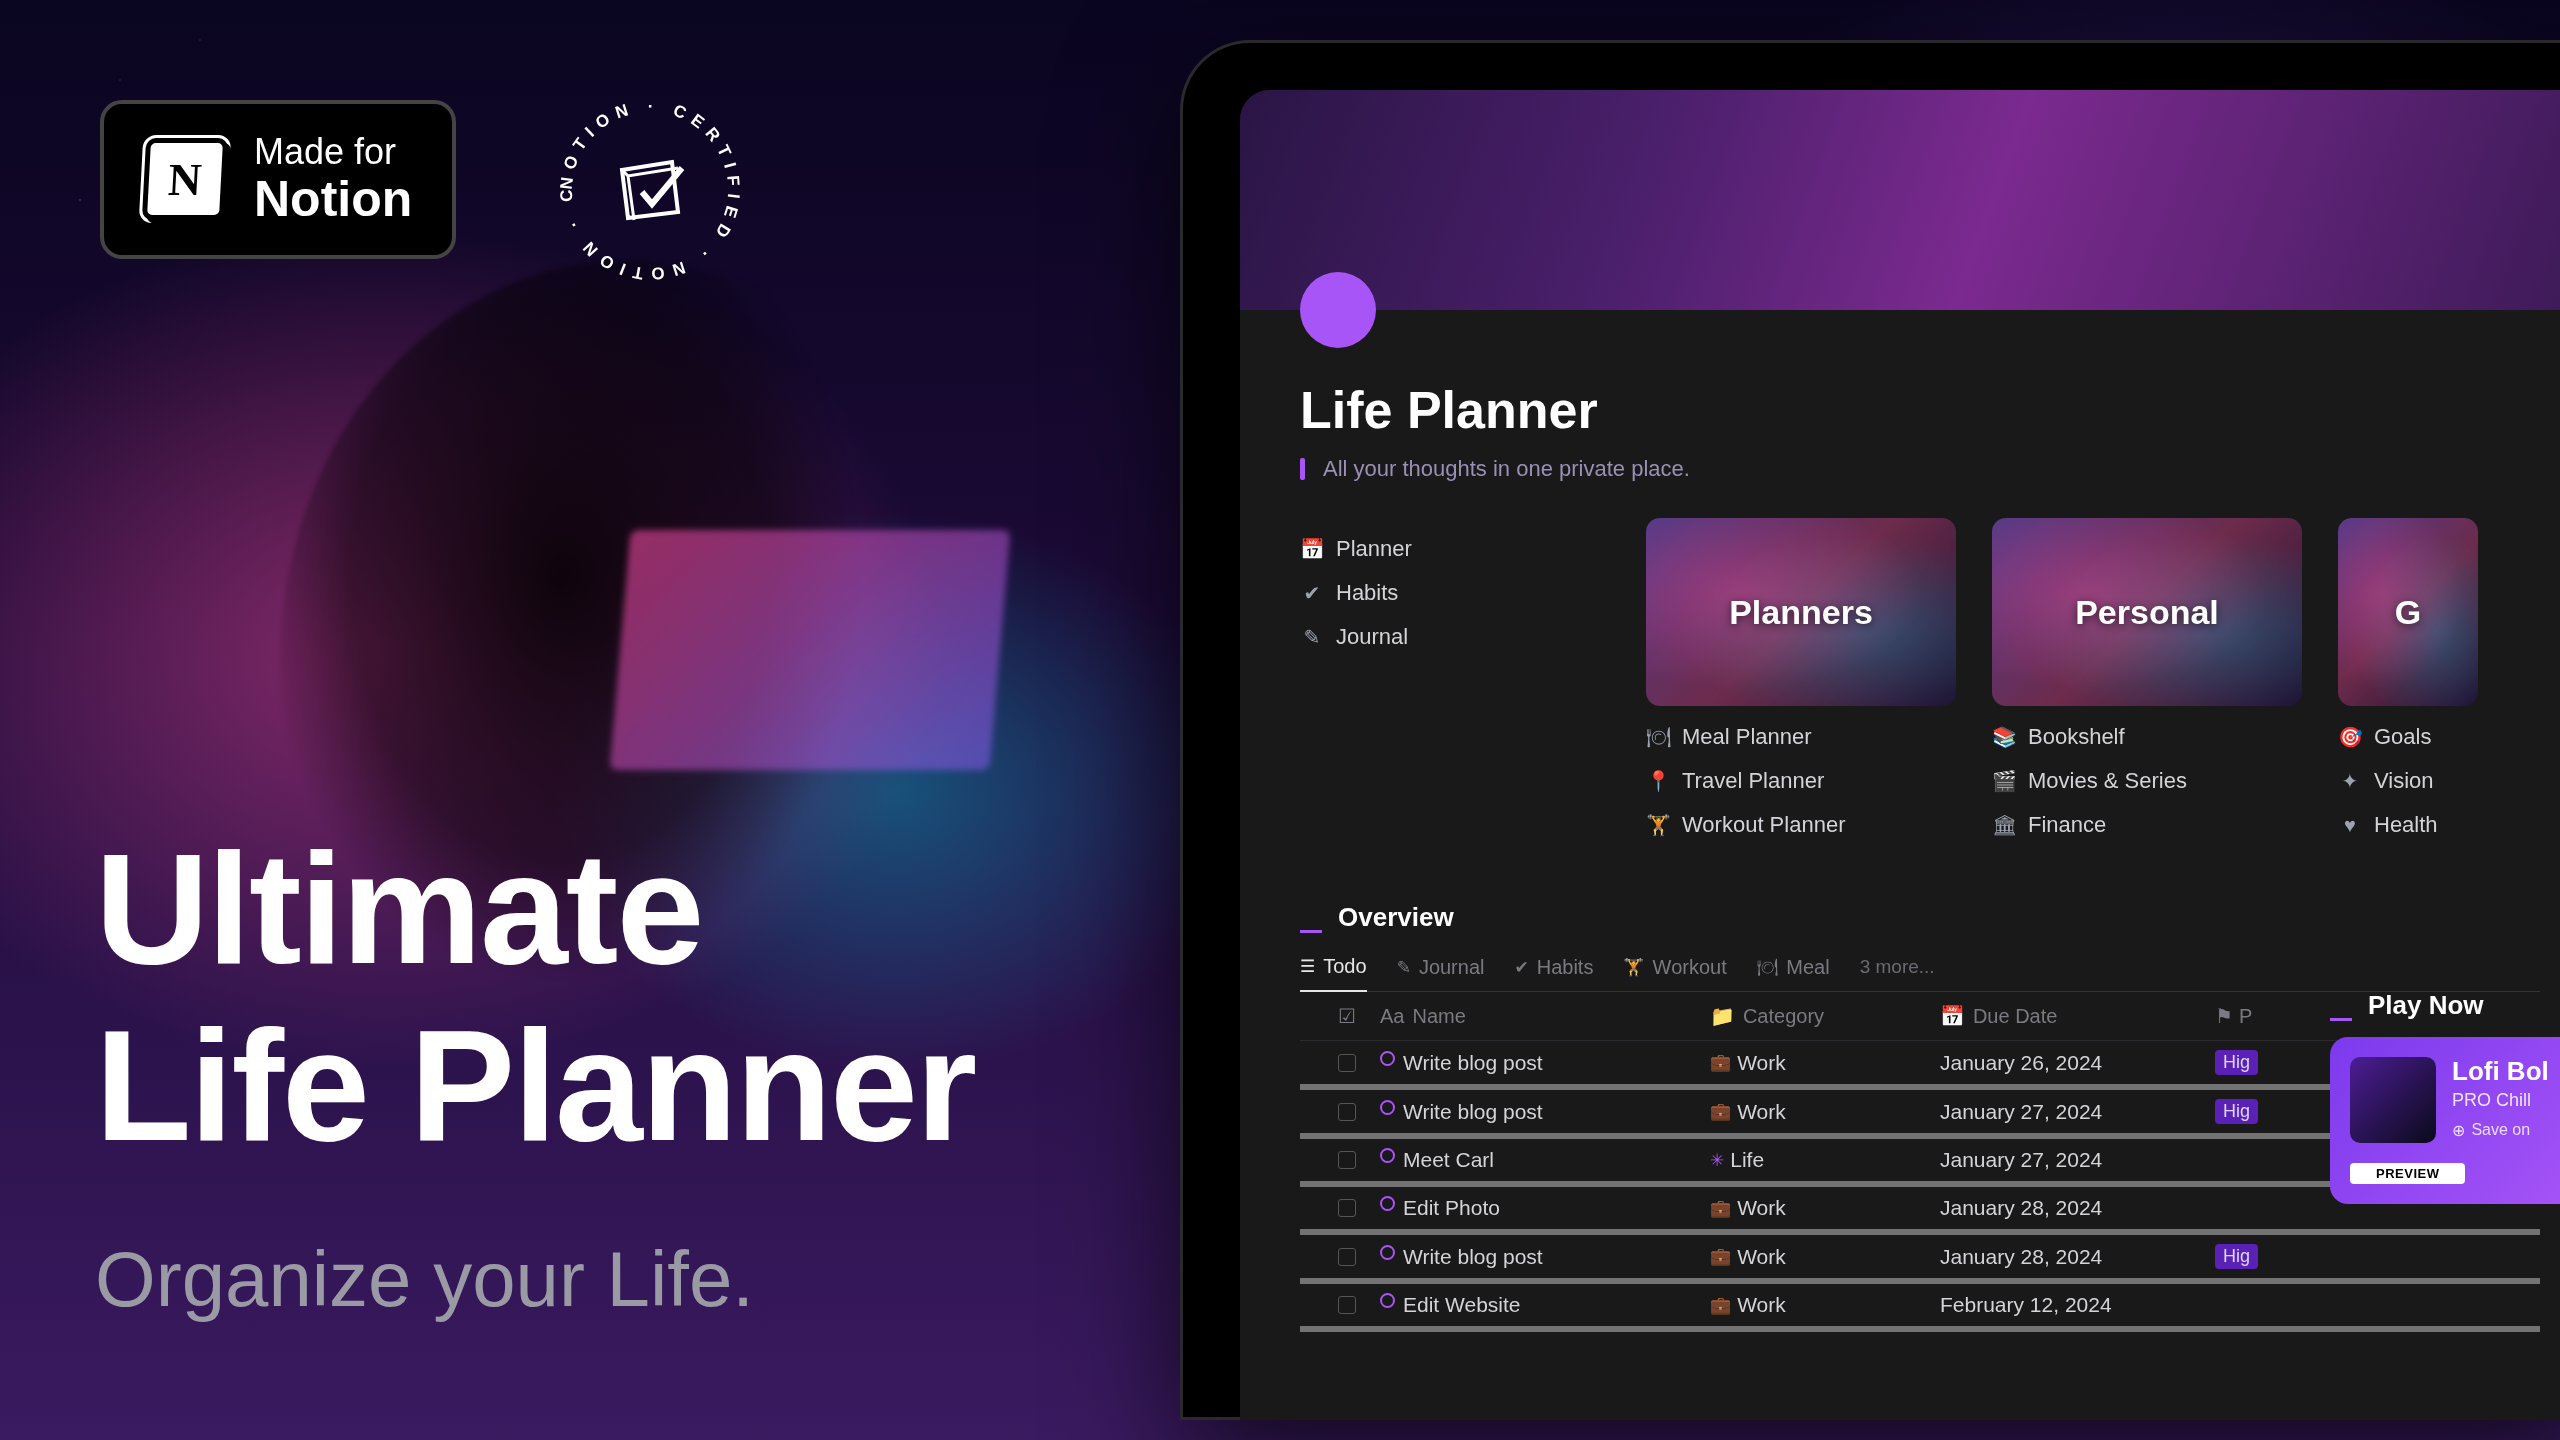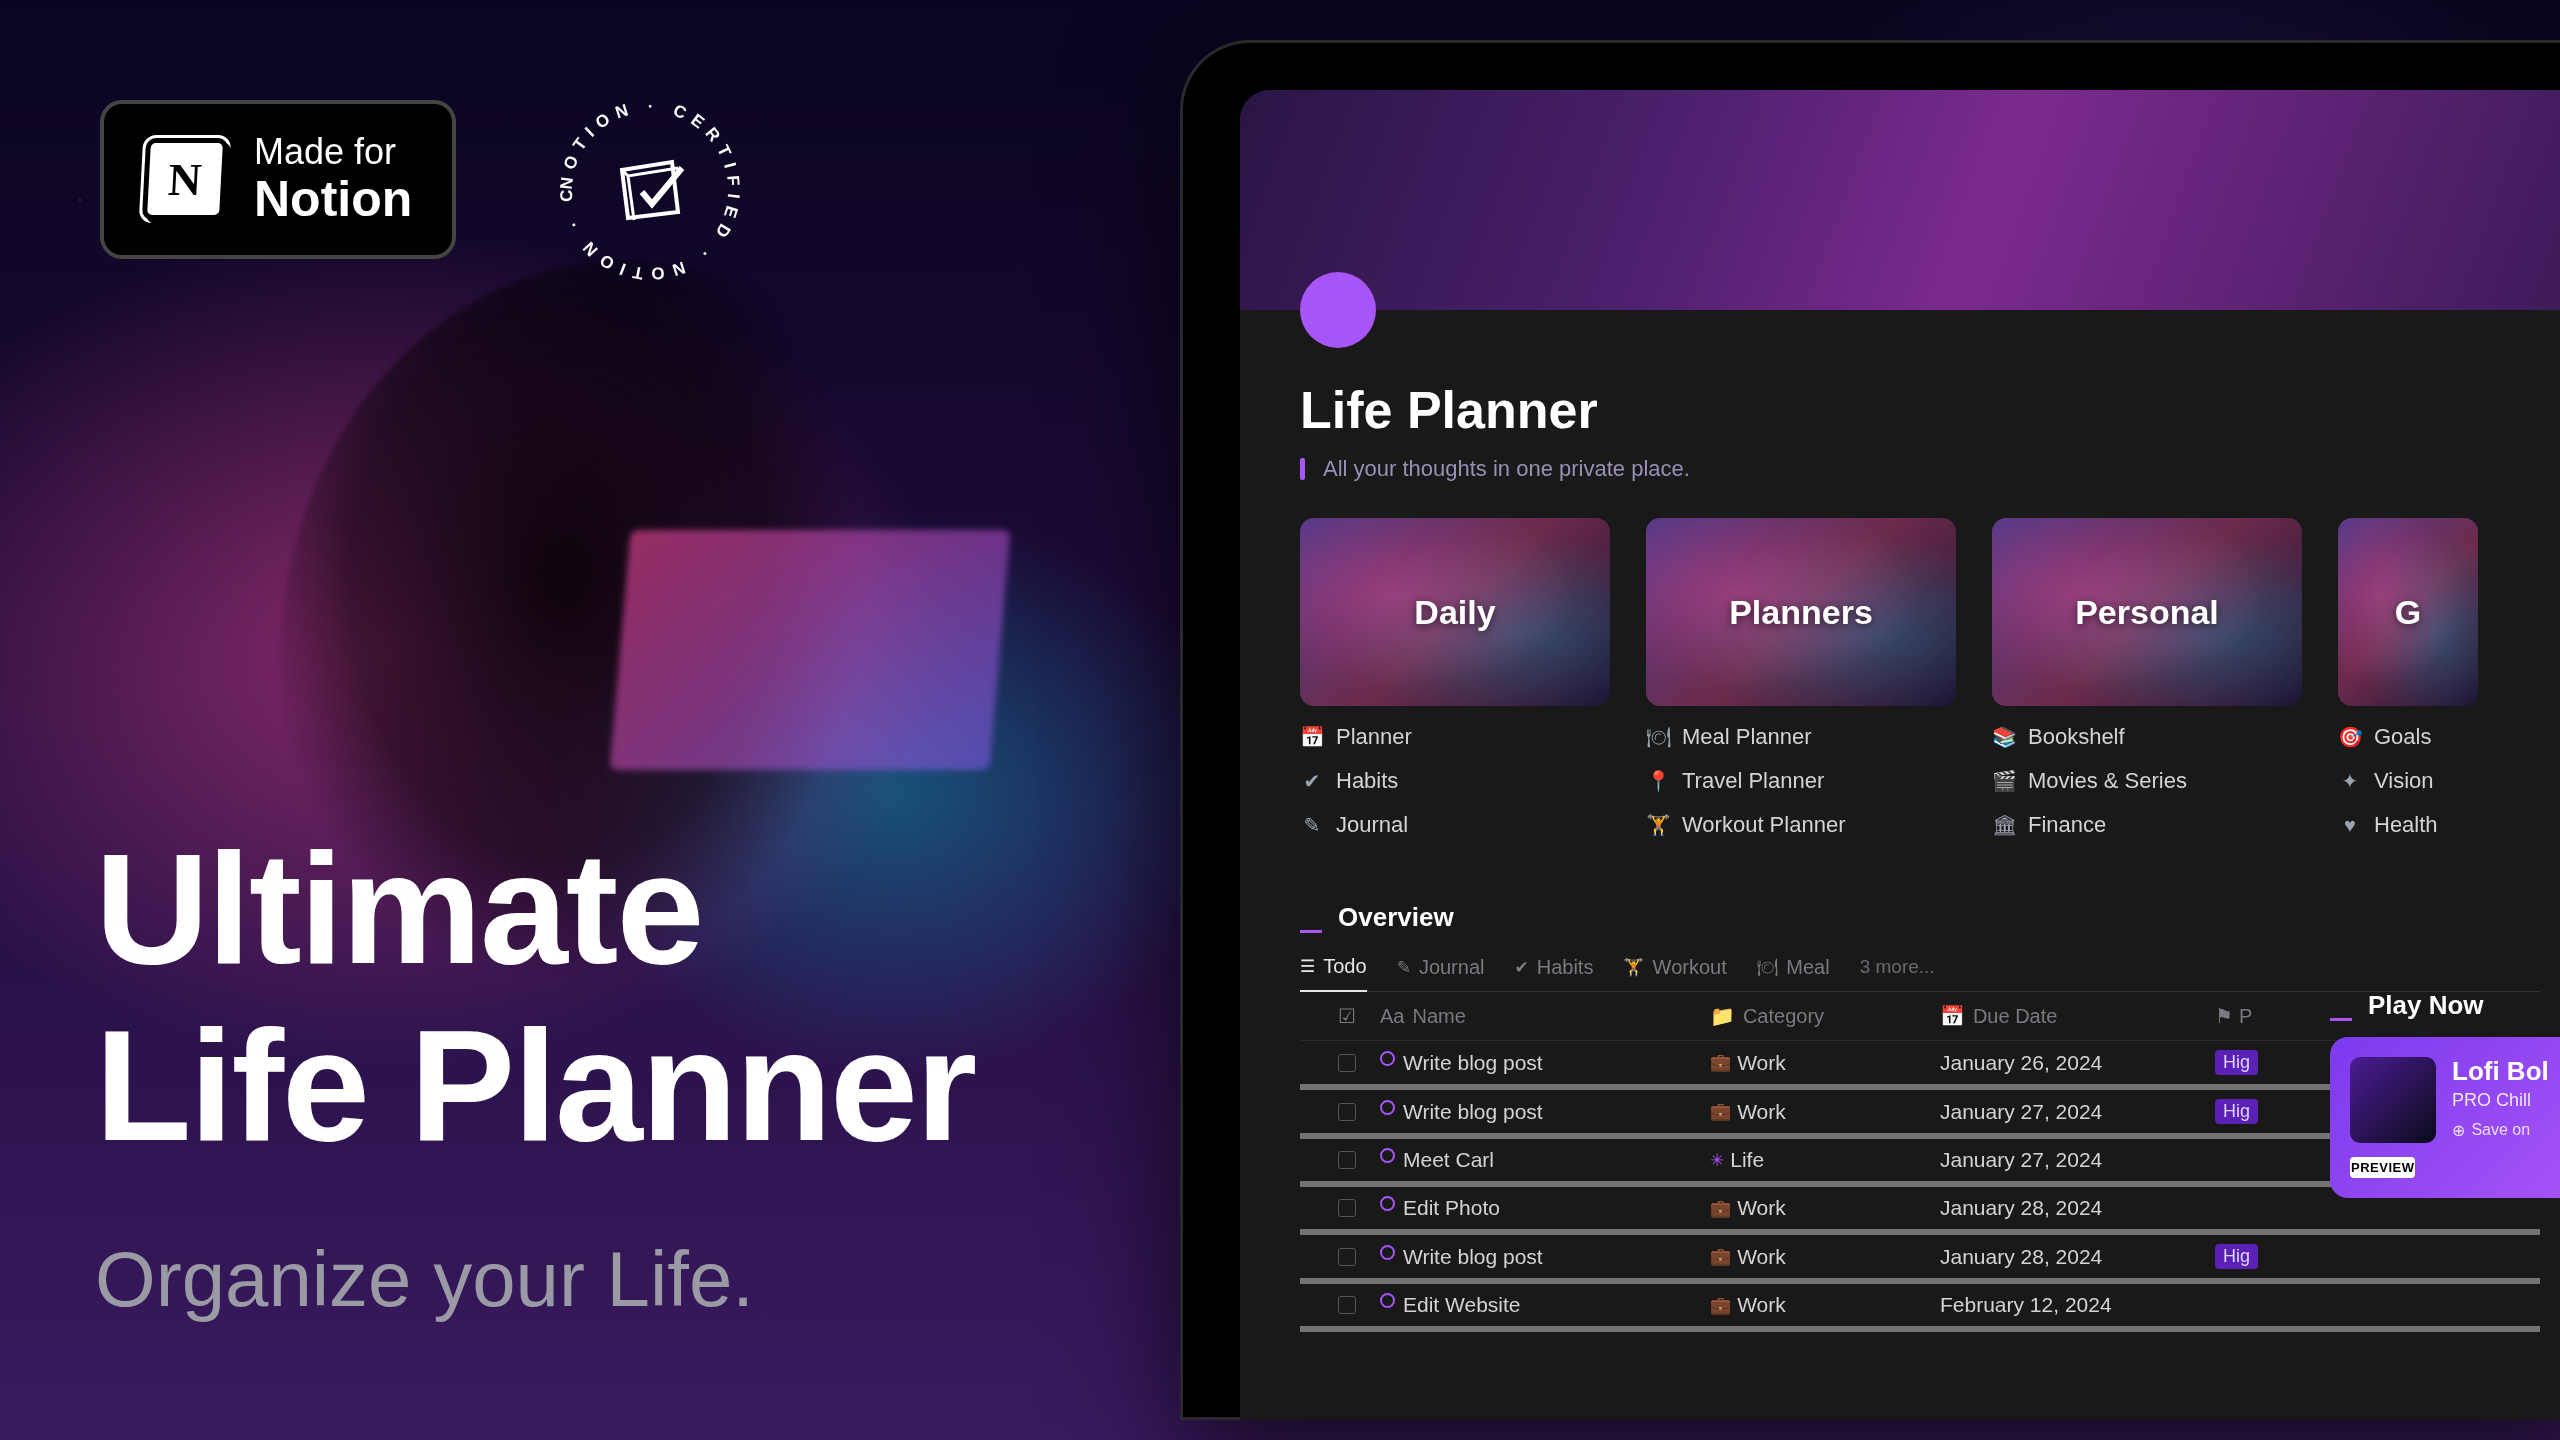--- a/index.html
+++ b/index.html
@@ -155,21 +155,21 @@
   border-radius: 18px; padding: 20px; color: #fff; margin-top: 16px;
 }
 .play-row { display: flex; gap: 16px; align-items: flex-start; }
 .play-art {
   width: 86px; height: 86px; border-radius: 10px;
   background: linear-gradient(135deg, #4c1d95, #0a0a1a);
 }
 .play-title { font-size: 26px; font-weight: 700; line-height: 1.1; }
 .play-sub { font-size: 18px; opacity: 0.85; margin-top: 4px; }
 .play-save { display: flex; align-items: center; gap: 6px; font-size: 16px; opacity: 0.8; margin-top: 10px; }
-.preview-pill { display: inline-block; background: #fff; color: #000; font-size: 13px; font-weight: 700; padding: 3px 1px; border-radius: 4px; margin-top: 14px; letter-spacing: 0.5px; }
+.preview-pill { display: inline-block; background: #fff; color: #000; font-size: 13px; font-weight: 700; padding: 3px 26px; border-radius: 4px; margin-top: 20px; letter-spacing: 0.5px; }
 </style>
 </head>
 <body>
 
 <div class="bg-art stars"></div>
 <div class="figure"></div>
 <div class="monitor-glow"></div>
 
 <div class="badge-notion">
   <div class="logo">N</div>
@@ -210,23 +210,20 @@
     </div>
     <div class="content">
       <div class="title">Life Planner</div>
       <div class="subtitle-wrap">
         <div class="sub-bar"></div>
         <div class="subtitle">All your thoughts in one private place.</div>
       </div>
 
       <div class="cards" id="cards">
           <div class="card-col">
-            <div class="card-img">
-              <span>Daily</span>
-            </div>
             <div class="card-links">
               <div class="card-link">
                 <span class="ic">📅</span>
                 <span>Planner</span>
               </div>
               <div class="card-link">
                 <span class="ic">✔</span>
                 <span>Habits</span>
               </div>
               <div class="card-link">

